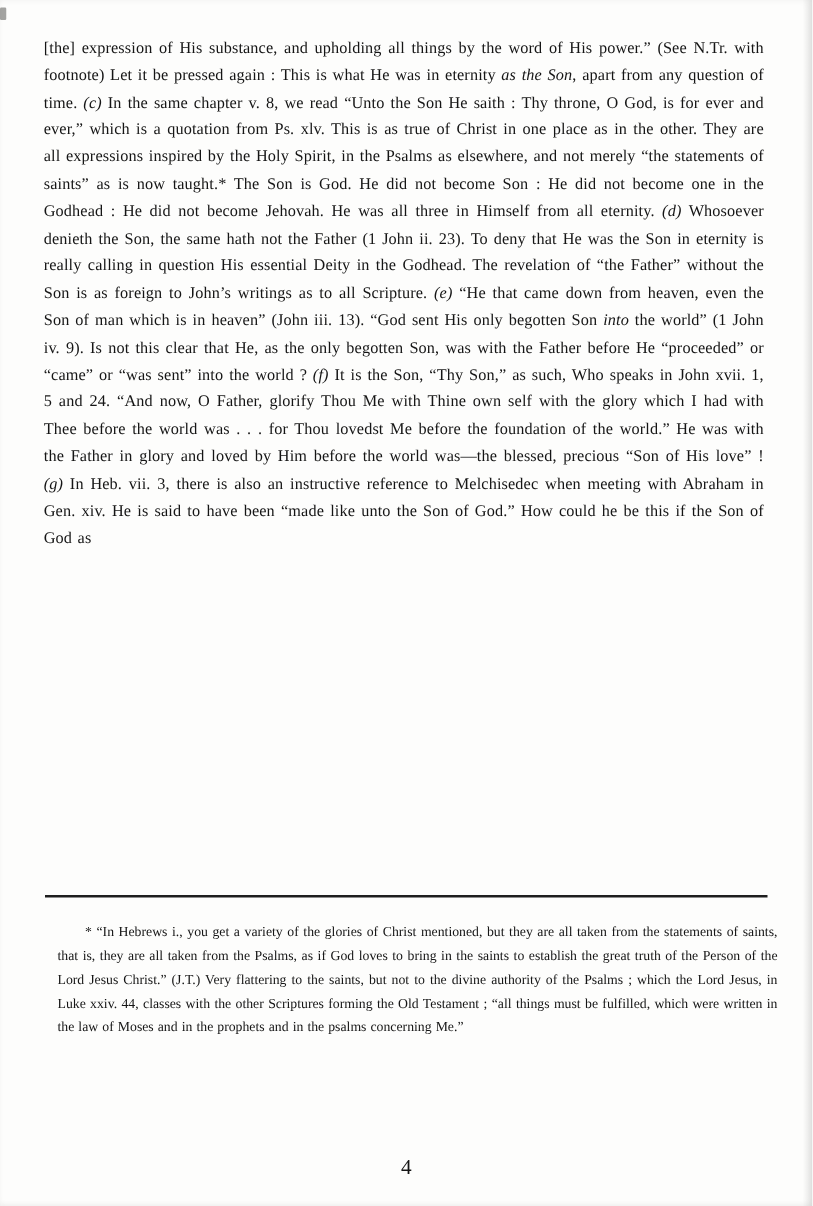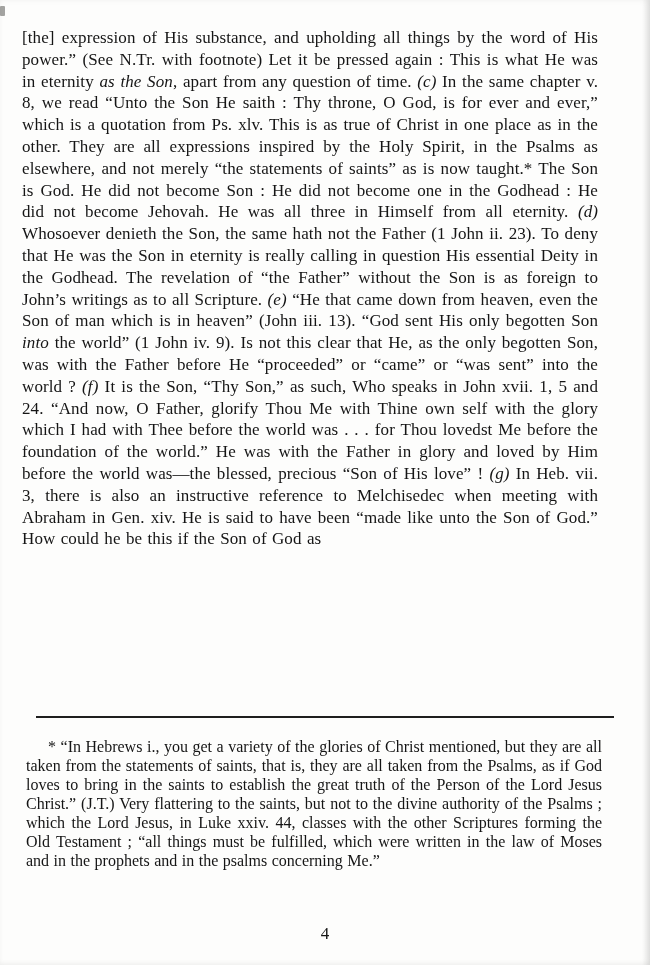--- a/index.html
+++ b/index.html
@@ -14,48 +14,48 @@
     margin: 0;
     background: #fdfdfc;
     box-sizing: border-box;
     overflow: hidden;
     font-family: "Liberation Serif", "DejaVu Serif", serif;
     color: #151515;
     box-shadow: inset -3px 0 6px rgba(0,0,0,0.05), inset 0 -2px 4px rgba(0,0,0,0.03);
   }
   .body-text {
     position: absolute;
-    left: 22px;
+    left: 35px;
     top: 27px;
     width: 576px;
-    font-size: 17px;
+    font-size: 13px;
     line-height: 21.8px;
     text-align: justify;
     letter-spacing: 0.1px;
     word-spacing: 1px;
   }
   .body-text .it {
     font-style: italic;
   }
   .footnote-rule {
     position: absolute;
     left: 36px;
     top: 716px;
     width: 578px;
     height: 0;
     border: none;
     border-top: 2.5px solid #1e1e1e;
     margin: 0;
   }
   .footnote-text {
     position: absolute;
-    left: 26px;
+    left: 46px;
     top: 737px;
     width: 576px;
-    font-size: 16px;
+    font-size: 11px;
     line-height: 19px;
     text-align: justify;
     text-indent: 22px;
     word-spacing: 0.5px;
   }
   .page-number {
     position: absolute;
     left: 0;
     top: 924px;
     width: 100%;

